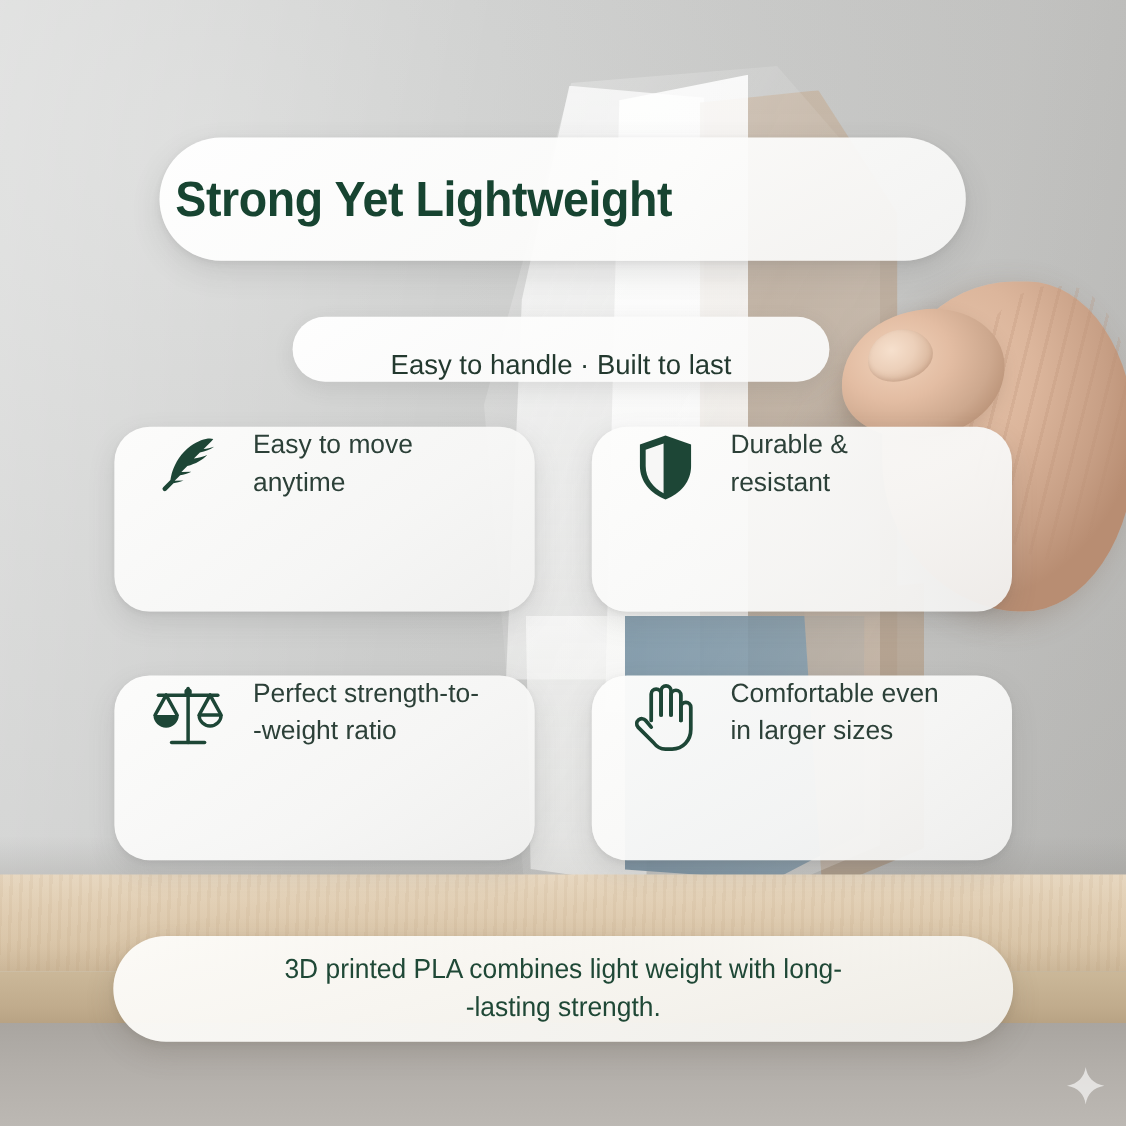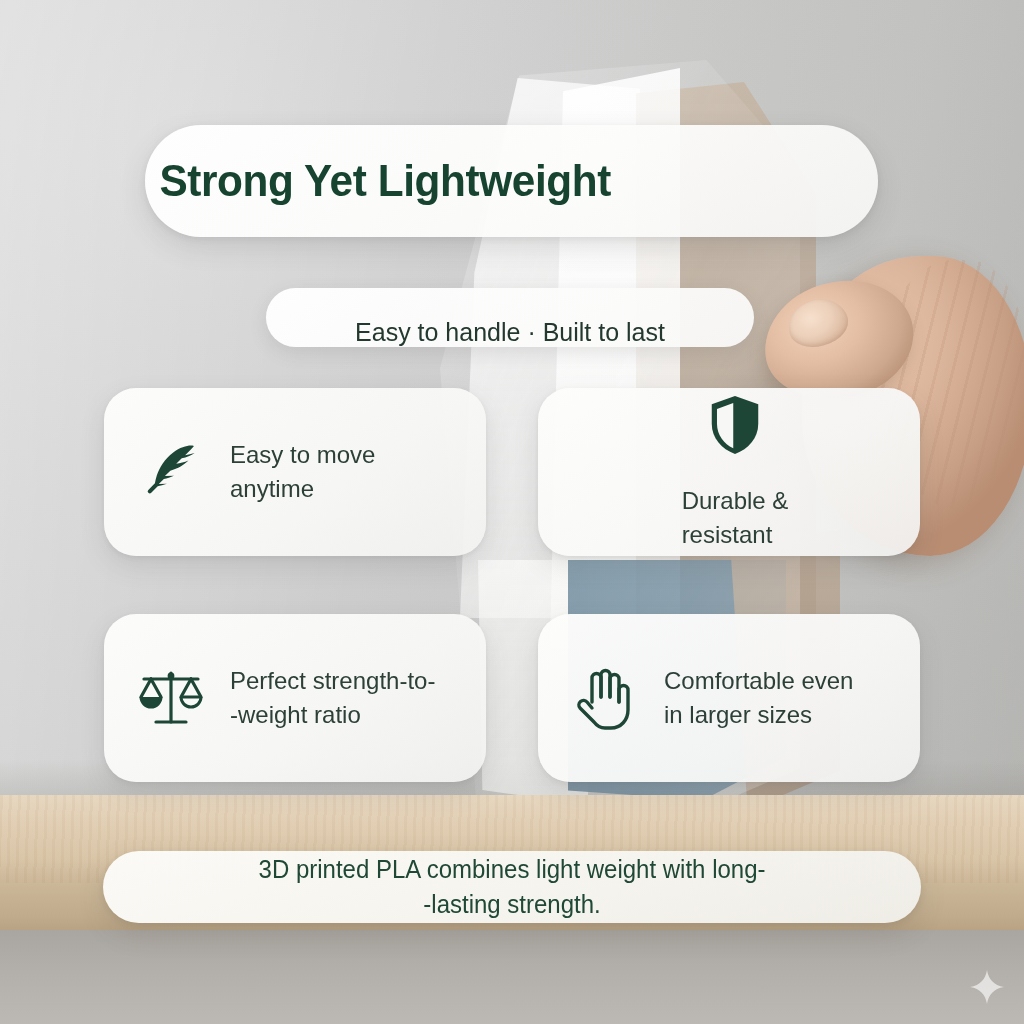--- a/index.html
+++ b/index.html
@@ -183,27 +183,27 @@
     color: #23392f;
     white-space: nowrap;
   }
 
   .card {
     position: absolute;
     width: 382px; height: 168px;
     border-radius: 32px;
     background: linear-gradient(145deg, rgba(253,253,252,.97) 0%, rgba(248,248,247,.95) 60%, rgba(242,242,241,.93) 100%);
     box-shadow: 0 10px 24px rgba(86,86,86,.15), 0 2px 5px rgba(86,86,86,.09);
-    display: flex; align-items: center;
+    display: flex; align-items: flex-start;
     padding: 0 18px 0 30px;
     gap: 22px;
     overflow: visible;
   }
   .card-1 { left: 104px; top: 388px; }
-  .card-2 { left: 538px; top: 388px; flex-direction: column; }
+  .card-2 { left: 538px; top: 388px; }
   .card-3 { left: 104px; top: 614px; }
   .card-4 { left: 538px; top: 614px; }
 
   .card-icon {
     flex: 0 0 auto;
     width: 74px; height: 74px;
     display: flex; align-items: center; justify-content: center;
     color: #1d4636;
   }
   .card-icon svg { display: block; }
@@ -213,21 +213,21 @@
     line-height: 1.42;
     color: #2c4038;
     font-weight: 400;
     white-space: pre-line;
   }
   .card-3 .card-label { white-space: pre-line; width: 260px; }
 
   .pill-footer {
     position: absolute;
     left: 103px; top: 851px;
-    width: 818px; height: 72px;
+    width: 818px; height: 96px;
     border-radius: 48px;
     background: linear-gradient(150deg, rgba(253,252,249,.96) 0%, rgba(248,247,243,.94) 60%, rgba(243,242,238,.92) 100%);
     box-shadow: 0 10px 26px rgba(92,84,72,.18), 0 2px 6px rgba(92,84,72,.10);
     display: flex; align-items: center; justify-content: center;
     text-align: center;
   }
   .footer-text {
     font-size: 25px;
     line-height: 1.42;
     color: #1f4836;

